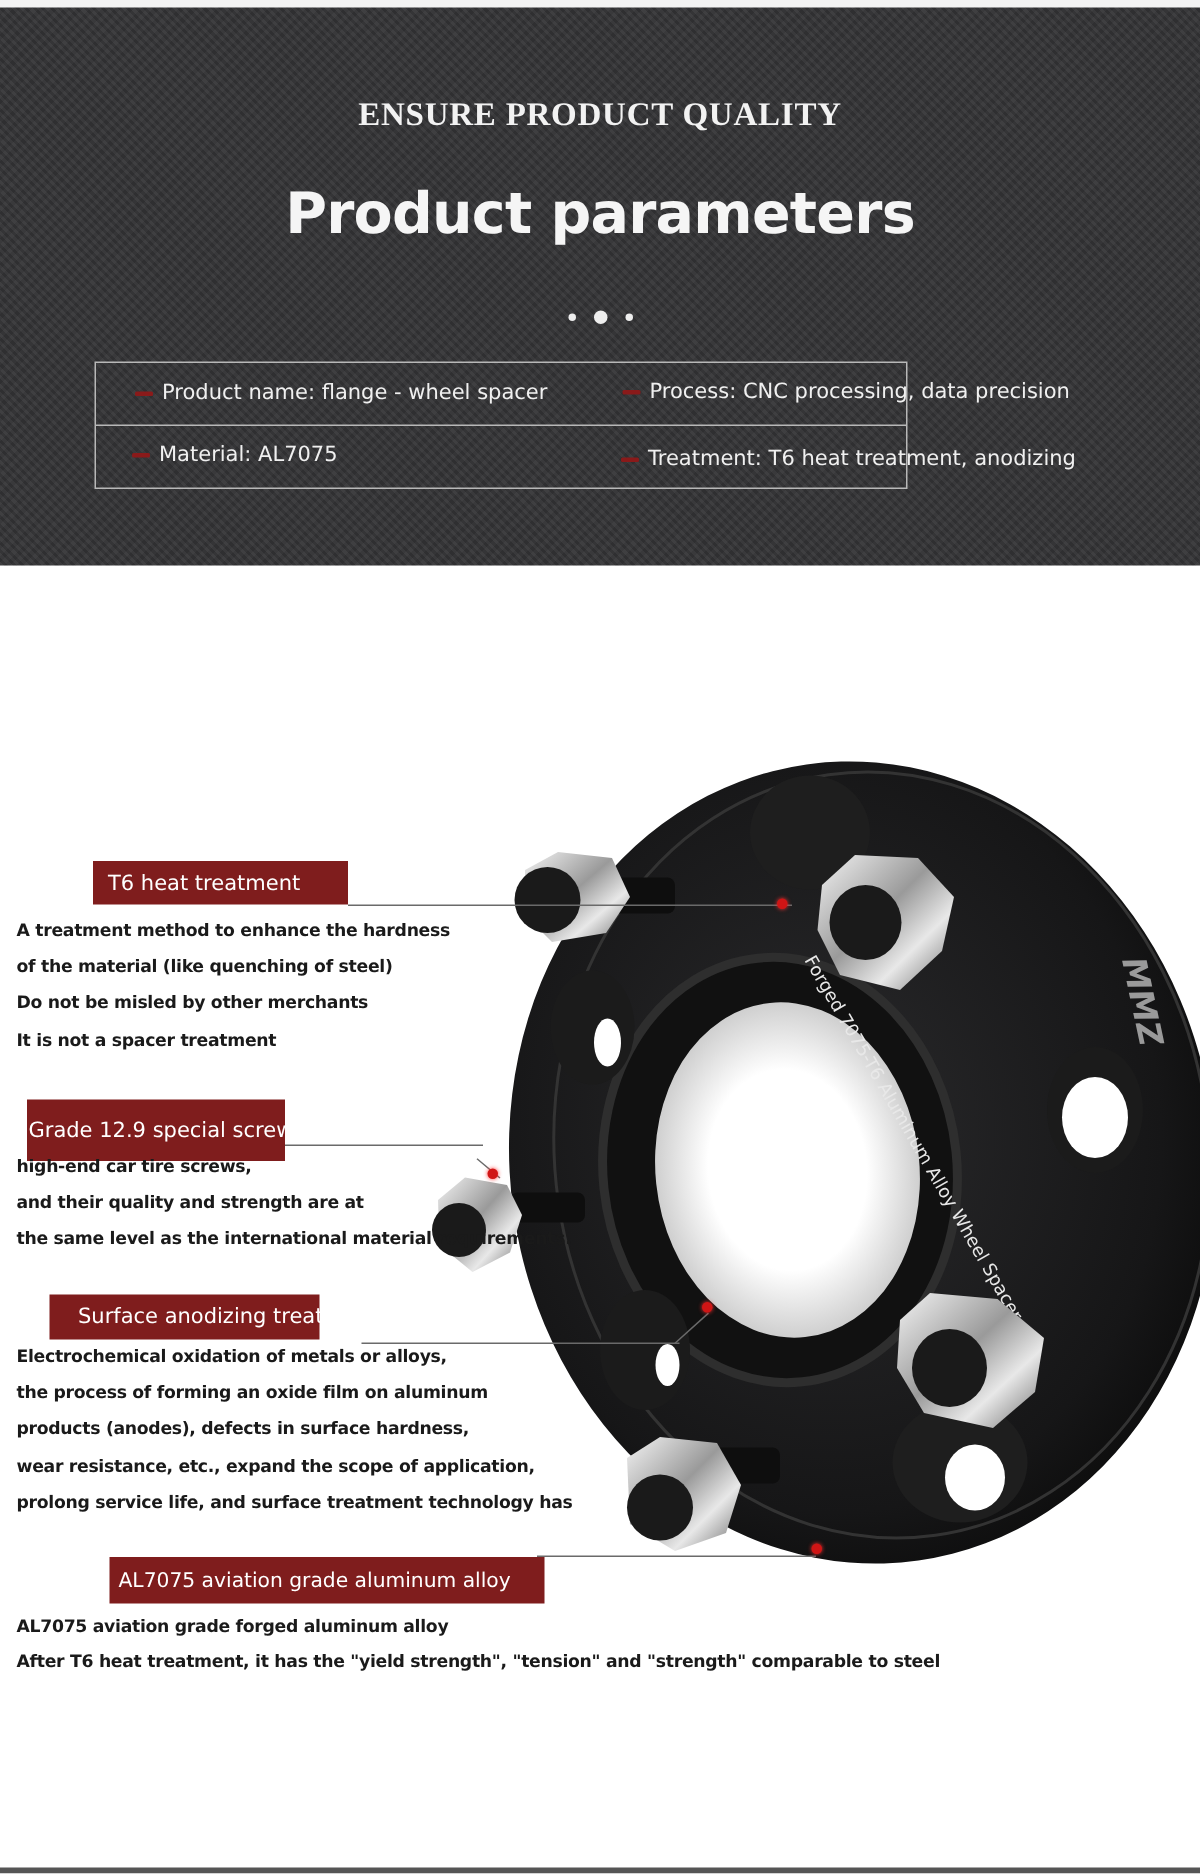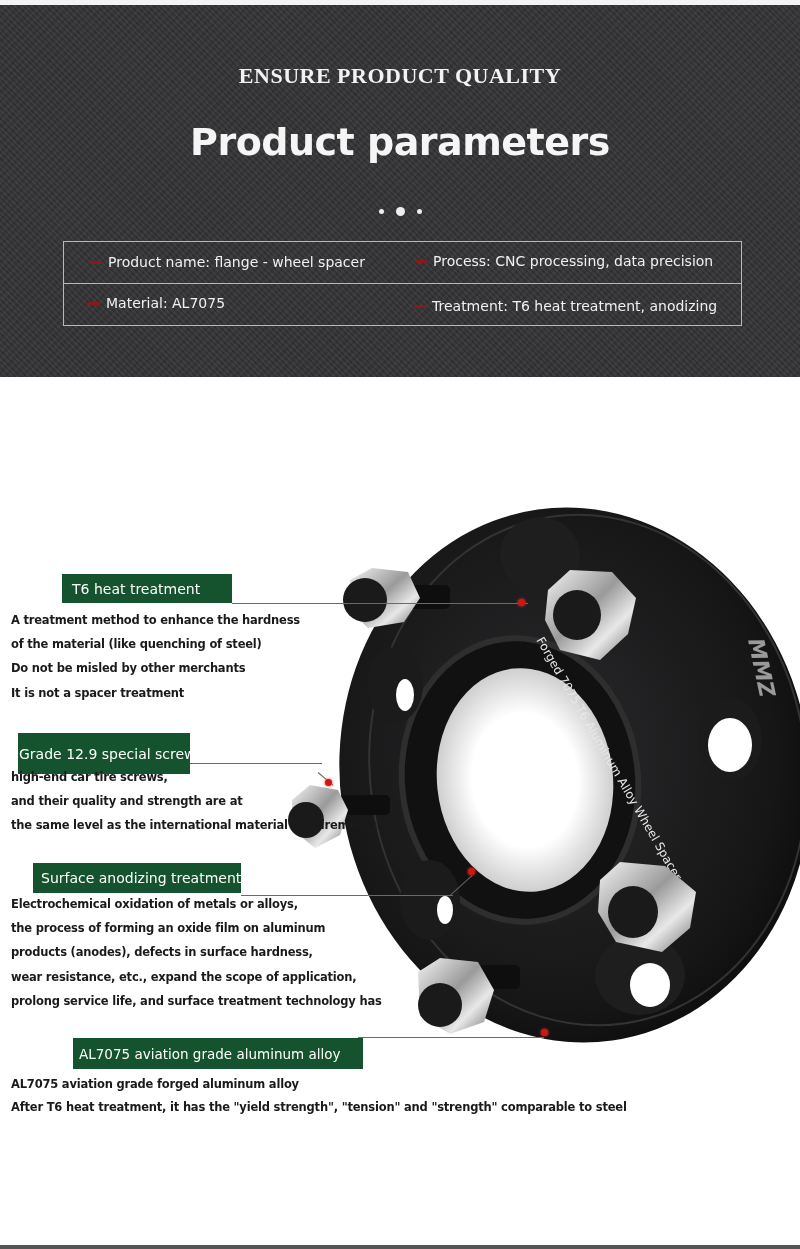--- a/index.html
+++ b/index.html
@@ -22,32 +22,32 @@
   .hero-title {
     position: absolute; left: 0; right: 0; top: 115px; text-align: center;
     font-family: "DejaVu Sans", sans-serif; font-weight: bold;
     font-size: 38px; color: #f5f5f5; letter-spacing: -0.5px;
   }
   .dots { position: absolute; left: 0; right: 0; top: 202px; display: flex; justify-content: center; align-items: center; gap: 12px; }
   .dot { width: 5px; height: 5px; border-radius: 50%; background: #eeeeee; }
   .dot.big { width: 9px; height: 9px; }
 
   .param-table {
-    position: absolute; left: 63px; top: 236px; width: 679px; height: 85px;
+    position: absolute; left: 63px; top: 236px; width: 542px; height: 85px;
     border: 1px solid #b8b8b8;
   }
   .param-table .divider { position: absolute; left: 0; right: 0; top: 41px; height: 1px; background: #b8b8b8; }
   .param {
     position: absolute; display: flex; align-items: center; gap: 6px;
     font-family: "DejaVu Sans", sans-serif; font-size: 14px; color: #f0f0f0; white-space: nowrap;
   }
   .param .bullet { width: 12px; height: 3px; background: #8a1a1a; border-radius: 1px; }
 
   .label-box {
-    position: absolute; background: #14532d; color: #ffffff;
+    position: absolute; background: #7f1d1d; color: #ffffff;
     font-family: "DejaVu Sans", sans-serif; font-size: 14px;
     display: flex; align-items: center; padding-left: 10px; white-space: nowrap;
   }
   .desc {
     position: absolute; left: 11px;
     font-family: "DejaVu Sans", sans-serif; font-weight: bold; font-size: 11.5px;
     color: #1a1a1a; line-height: 24.2px; white-space: nowrap; letter-spacing: -0.2px;
   }
   .leader { position: absolute; height: 1px; background: #6a6a6a; }
   .red-dot { position: absolute; width: 7px; height: 7px; border-radius: 50%; background: #d01515; box-shadow: 0 0 3px #ff3030; }
@@ -167,21 +167,21 @@
 <div class="label-box" style="left:18px; top:733px; width:172px; height:41px; padding-left:1px;">Grade 12.9 special screw</div>
 <div class="leader" style="left:190px; top:763px; width:132px;"></div>
 <div class="leader" style="left:318px; top:772px; width:20px; transform:rotate(40deg); transform-origin:left;"></div>
 <div class="red-dot" style="left:325px; top:779px;"></div>
 <div class="desc" style="top:765px;">
   <div>high-end car tire screws,</div>
   <div>and their quality and strength are at</div>
   <div>the same level as the international material requirements.</div>
 </div>
 
-<div class="label-box" style="left:33px; top:863px; width:208px; height:30px; padding-left:8px;">Surface anodizing treatment</div>
+<div class="label-box" style="left:33px; top:863px; width:180px; height:30px; padding-left:19px;">Surface anodizing treatment</div>
 <div class="leader" style="left:241px; top:895px; width:212px;"></div>
 <div class="leader" style="left:450px; top:895px; width:30px; transform:rotate(-42deg); transform-origin:left;"></div>
 <div class="red-dot" style="left:468px; top:868px;"></div>
 <div class="desc" style="top:892px;">
   <div>Electrochemical oxidation of metals or alloys,</div>
   <div>the process of forming an oxide film on aluminum</div>
   <div>products (anodes), defects in surface hardness,</div>
   <div>wear resistance, etc., expand the scope of application,</div>
   <div>prolong service life, and surface treatment technology has</div>
 </div>

